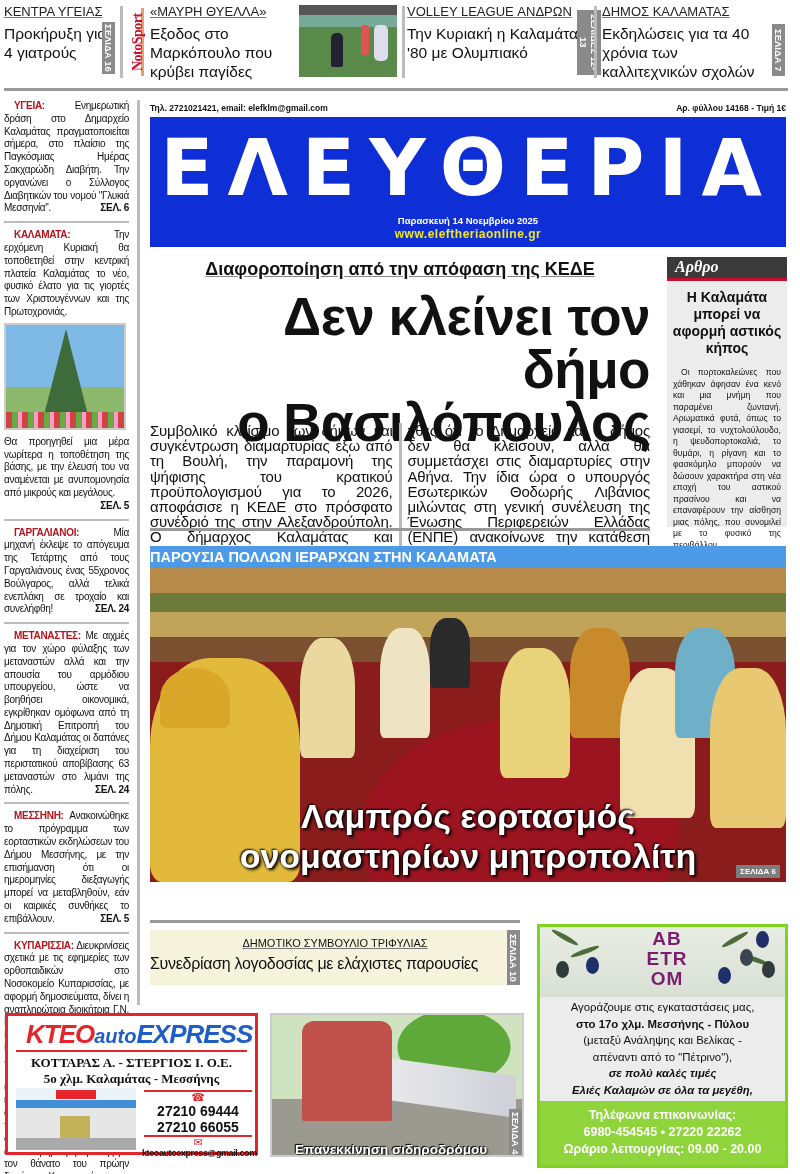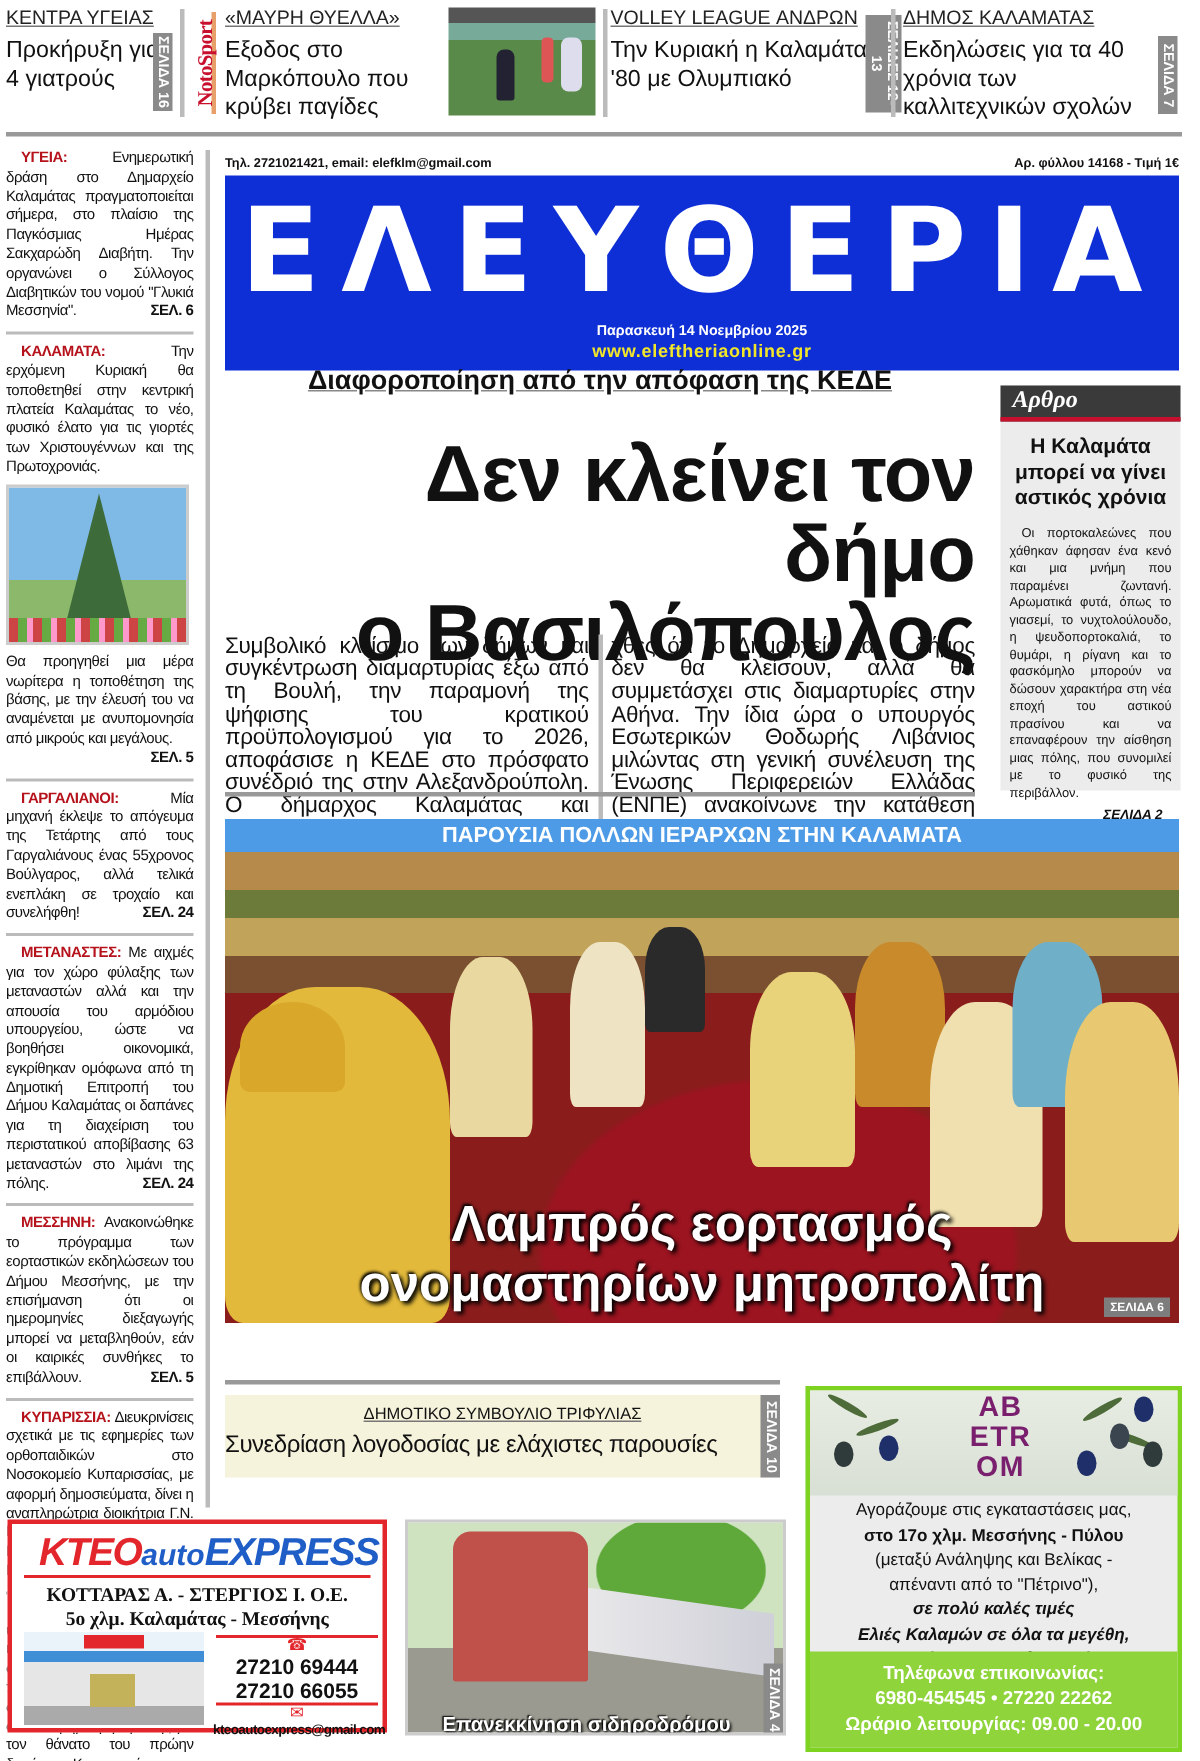--- a/index.html
+++ b/index.html
@@ -32,39 +32,39 @@
 
   
   .contact { position: absolute; left: 150px; top: 103px; font-size: 8.5px; font-weight: bold; }
   .issue { position: absolute; right: 14px; top: 103px; font-size: 8.5px; font-weight: bold; }
   .mast { position: absolute; left: 150px; top: 117px; width: 636px; height: 130px; background: #0f2fd6; }
   .mast .logo { position: absolute; left: 0; top: 8px; width: 636px; text-align: center; color: #fff; font-family: "DejaVu Sans", sans-serif; font-weight: bold; font-size: 78px; letter-spacing: 14px; line-height: 86px; }
   .mast .date { position: absolute; left: 0; top: 98px; width: 636px; text-align: center; color: #fff; font-size: 9.5px; font-weight: bold; }
   .mast .url { position: absolute; left: 0; top: 110px; width: 636px; text-align: center; color: #f2e629; font-size: 12px; font-weight: bold; letter-spacing: 0.5px; }
 
   
-  .main-kicker { position: absolute; left: 150px; top: 243px; width: 500px; text-align: center; font-size: 18px; font-weight: bold; }
+  .main-kicker { position: absolute; left: 150px; top: 259px; width: 500px; text-align: center; font-size: 18px; font-weight: bold; }
   .main-kicker span { text-decoration: underline; text-decoration-color: #888; }
   .main-title { position: absolute; left: 150px; top: 290px; width: 500px; text-align: right; font-size: 53px; font-weight: bold; line-height: 53px; letter-spacing: -0.5px; }
   .main-body { position: absolute; left: 150px; top: 423px; width: 500px; display: flex; }
   .main-body .col { width: 244px; font-size: 15px; line-height: 15.2px; text-align: justify; letter-spacing: -0.2px; }
   .main-body .sep { width: 3px; background: #bbb; margin: 0 6px; }
   .main-body .ref { font-weight: bold; }
   .sq { display: inline-block; width: 9px; height: 9px; background: #d9256b; margin-right: 3px; vertical-align: -1px; }
   .main-line { position: absolute; left: 150px; top: 528px; width: 500px; height: 3px; background: #999; }
 
   
   .article { position: absolute; left: 667px; top: 257px; width: 120px; height: 270px; background: #ececec; }
   .article .hdr { background: #3a3a3a; color: #fff; font-family: "Liberation Serif", serif; font-style: italic; font-weight: bold; font-size: 16px; padding: 1px 8px 2px; border-bottom: 3px solid #c8102e; }
   .article .ttl { text-align: center; font-weight: bold; font-size: 14px; line-height: 17px; margin: 8px 4px 10px; }
   .article .txt { font-size: 8.6px; line-height: 11.5px; padding: 0 6px; text-align: justify; text-indent: 8px; }
   .article .pg { font-size: 9px; font-style: italic; font-weight: bold; text-align: right; padding: 4px 6px; border-bottom: 2px solid #999; margin: 0 6px; }
 
   
-  .photo-hdr { position: absolute; left: 150px; top: 546px; width: 636px; height: 22px; background: #4d9be6; color: #fff; text-align: center; font-weight: bold; font-size: 14.5px; line-height: 22px; }
+  .photo-hdr { position: absolute; left: 150px; top: 546px; width: 636px; height: 22px; background: #4d9be6; color: #fff; font-weight: bold; font-size: 14.5px; line-height: 22px; }
   .photo { position: absolute; left: 150px; top: 568px; width: 636px; height: 314px; overflow: hidden;
     background:
       radial-gradient(ellipse at 58% 85%, #9b1420 0 30%, transparent 31%),
       linear-gradient(180deg, #b58a4a 0 8%, #6c7a3a 8% 14%, #c2a35a 14% 22%, transparent 22%),
       linear-gradient(180deg, #7a5030 0 30%, #8a1c1c 30% 100%); }
   .photo .fig { position: absolute; border-radius: 40% 40% 8% 8%; }
   .photo .cap { position: absolute; left: 0; width: 636px; text-align: center; color: #fff; font-weight: bold; font-size: 34px; line-height: 40px; text-shadow: 2px 2px 3px #000, -1px -1px 2px #000; }
   .photo .pg { position: absolute; right: 6px; bottom: 4px; background: #7d7d7d; color: #fff; font-size: 8px; font-weight: bold; padding: 2px 4px; }
 
   
@@ -205,21 +205,21 @@
   <div class="sep"></div>
   <div class="col">
     <span>χθες ότι το Δημαρχείο και ο δήμος δεν θα κλείσουν, αλλά θα συμμετάσχει στις διαμαρτυρίες στην Αθήνα. Την ίδια ώρα ο υπουργός Εσωτερικών Θοδωρής Λιβάνιος μιλώντας στη γενική συνέλευση της Ένωσης Περιφερειών Ελλάδας (ΕΝΠΕ) ανακοίνωνε την κατάθεση του νόμου για το νέο εκλογικό σύστημα.</span>
     <span class="sq"></span><span class="ref">ΣΕΛ. 11</span>
   </div>
 </div>
 <div class="main-line"></div>
 
 <div class="article">
   <div class="hdr">Αρθρο</div>
-  <div class="ttl">Η Καλαμάτα μπορεί να γίνει αστικός χρόνια</div>
+  <div class="ttl">Η Καλαμάτα μπορεί να αφορμή αστικός κήπος</div>
   <div class="txt">Οι πορτοκαλεώνες που χάθηκαν άφησαν ένα κενό και μια μνήμη που παραμένει ζωντανή. Αρωματικά φυτά, όπως το γιασεμί, το νυχτολούλουδο, η ψευδοπορτοκαλιά, το θυμάρι, η ρίγανη και το φασκόμηλο μπορούν να δώσουν χαρακτήρα στη νέα εποχή του αστικού πρασίνου και να επαναφέρουν την αίσθηση μιας πόλης, που συνομιλεί με το φυσικό της περιβάλλον.</div>
   <div class="pg">ΣΕΛΙΔΑ 2</div>
 </div>
 
 <div class="photo-hdr">ΠΑΡΟΥΣΙΑ ΠΟΛΛΩΝ ΙΕΡΑΡΧΩΝ ΣΤΗΝ ΚΑΛΑΜΑΤΑ</div>
 <div class="photo">
   <div class="fig" style="left:0;top:90px;width:150px;height:224px;background:#e2b93a;"></div>
   <div class="fig" style="left:10px;top:100px;width:70px;height:60px;background:#d9a72a;border-radius:50% 50% 10% 10%;"></div>
   <div class="fig" style="left:150px;top:70px;width:55px;height:120px;background:#e9d9a0;"></div>
   <div class="fig" style="left:230px;top:60px;width:50px;height:110px;background:#eee4c4;"></div>

